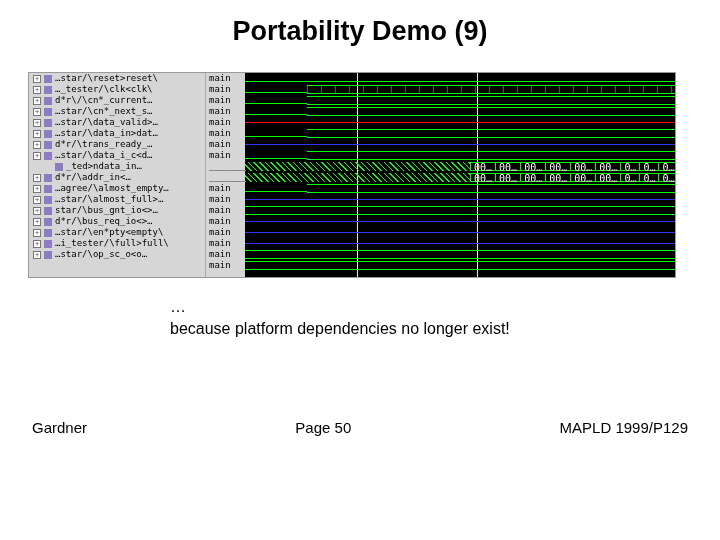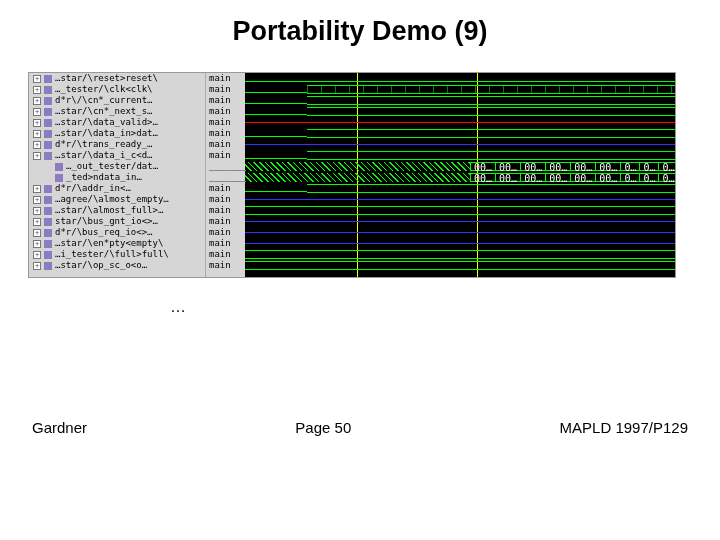--- a/index.html
+++ b/index.html
@@ -79,25 +79,20 @@
         </div>
         <div class="row">
           <span class="tree">+</span>
           <span class="icon-sig"></span>
           <span>d*r/\trans_ready_…</span>
         </div>
         <div class="row">
           <span class="tree">+</span>
           <span class="icon-sig"></span>
           <span>…star/\data_i_c&lt;d…</span>
-        </div>
-        <div class="row">
-          <span style="display: inline-block; width: 22px;"></span>
-          <span class="icon-sig"></span>
-          <span>…_out_tester/dat…</span>
         </div>
         <div class="row">
           <span style="display: inline-block; width: 22px;"></span>
           <span class="icon-sig"></span>
           <span>_ted&gt;ndata_in…</span>
         </div>
         <div class="row">
           <span class="tree">+</span>
           <span class="icon-sig"></span>
           <span>d*r/\addr_in&lt;…</span>
@@ -274,21 +269,22 @@
           <div class="greenbox"></div>
         </div>
         <div class="trk" style="top: 187px;">
           <div class="greenbox"></div>
         </div>
       </div>
   </div>
 
   <div class="caption">
     <div>…</div>
+    <div>because platform dependencies no longer exist!</div>
   </div>
 
   <div class="footer">
     <span>Gardner</span>
     <span>Page 50</span>
-    <span>MAPLD 1997/P129</span>
+    <span>MAPLD 1999/P129</span>
   </div>
 
 </div>
 
 </body></html>

